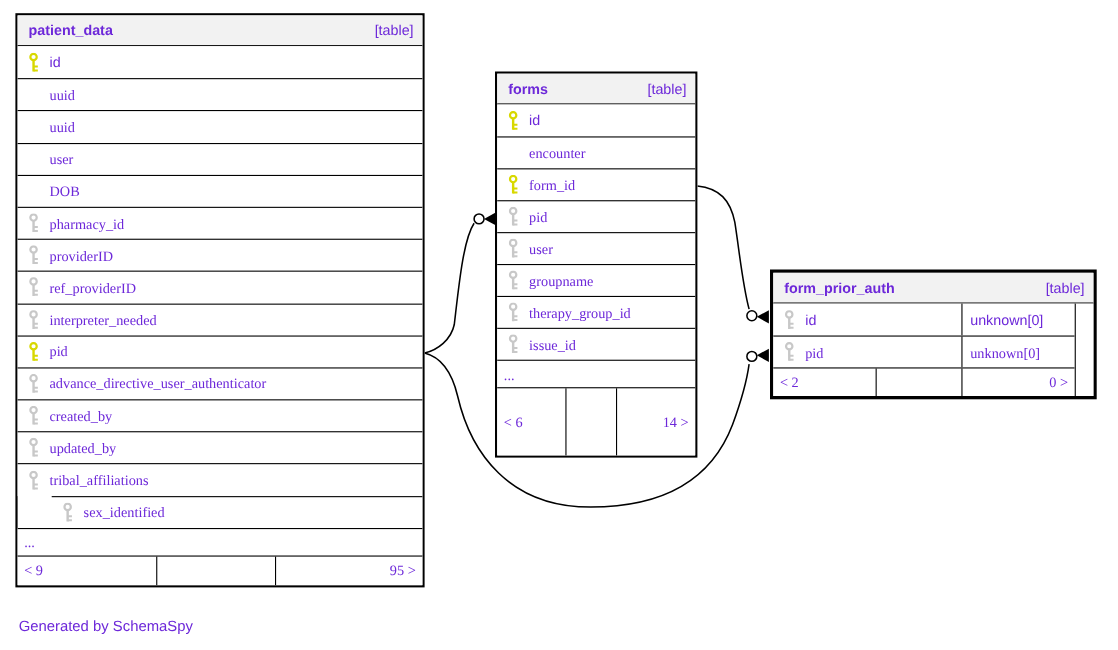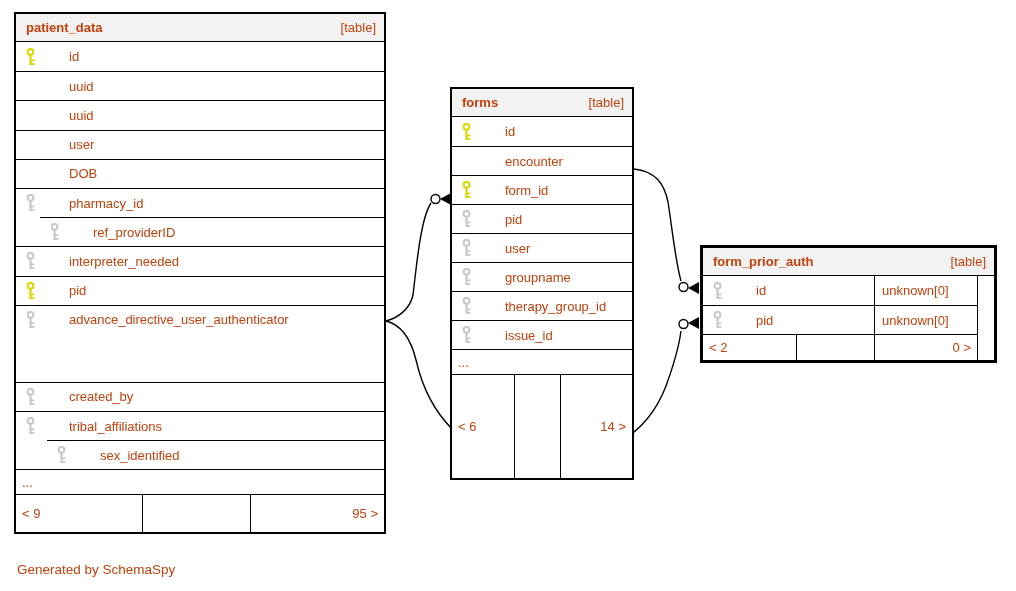--- a/index.html
+++ b/index.html
@@ -1,56 +1,56 @@
 <!DOCTYPE html>
 <html><head>
 <meta charset="utf-8">
 <style>
   html,body{margin:0;padding:0;background:#ffffff;}
   #canvas{
     position:relative;width:1016px;height:591px;background:#ffffff;overflow:hidden;
-    font-family:"Liberation Sans","DejaVu Sans",sans-serif;color:#c2410c;
+    font-family:"Liberation Sans","DejaVu Sans",sans-serif;color:#6d28d9;
   }
   #edges{position:absolute;left:0;top:0;z-index:1;}
   .tbl{
     position:absolute;z-index:2;background:#ffffff;
     border:2px solid #000;box-sizing:border-box;
     display:flex;flex-direction:column;font-size:13px;line-height:1;
   }
   .tbl.focal{border-width:3px;}
   .hdr{
     display:flex;justify-content:space-between;align-items:center;flex:none;
     background:#f2f2f2;border-bottom:1.5px solid #000;
     padding:0 8px 0 10px;box-sizing:border-box;
   }
   .hdr .nm{font-weight:bold;}
   .hdr .badge{font-weight:normal;}
   .row{
     display:flex;align-items:center;flex:none;box-sizing:border-box;
     padding-left:10px;background:#fff;
   }
-  .row + .row, .erow, .pager{border-top:1.5px solid #000;}
+  .row + .row, .erow, .pager{border-top:1.5px solid #000;font-family:Liberation Serif, serif;}
   .keybox{width:9px;height:18px;margin-right:10px;flex:none;display:flex;align-items:center;}
   .colname{white-space:nowrap;}
   .erow{display:flex;align-items:center;flex:none;box-sizing:border-box;padding-left:6px;background:#fff;}
   .pager{display:flex;flex:1;box-sizing:border-box;background:#fff;}
   .pcell{display:flex;align-items:center;box-sizing:border-box;flex:none;}
   .pcell + .pcell{border-left:1.5px solid #000;}
   .pcell.prev{padding-left:6px;justify-content:flex-start;}
   .pcell.next{flex:1;justify-content:flex-end;padding-right:6px;}
   .pcell.mid{}
   
   .bodywrap{display:flex;flex:1;}
   .mainarea{flex:1;display:flex;flex-direction:column;min-width:0;}
   .narrowcell{flex:none;border-left:1.5px solid #000;background:#fff;}
   .typecell{
     flex:none;border-left:1.5px solid #000;align-self:stretch;
     display:flex;align-items:center;padding-left:7px;box-sizing:border-box;white-space:nowrap;
   }
-  .namecell{flex:1;display:flex;align-items:center;min-width:0;gap:24px;}
+  .namecell{flex:1;display:flex;align-items:center;min-width:0;}
   .fpa-row{padding-left:0;}
   .fpa-row .namecell{padding-left:10px;}
   .credit{position:absolute;z-index:2;font-size:13.5px;}
 </style>
 </head>
 <body>
 
 <div id="canvas">
 
   <svg id="edges" width="1016" height="591" viewBox="0 0 1016 591">
@@ -122,21 +122,34 @@
             <svg width="9" height="18" viewBox="0 0 9 18">
               <circle cx="4.5" cy="3.8" r="2.9" fill="none" stroke="#c8c8c8" stroke-width="2"></circle>
               <line x1="4.5" y1="6.7" x2="4.5" y2="17" stroke="#c8c8c8" stroke-width="2.2"></line>
               <line x1="4.5" y1="12.4" x2="8.4" y2="12.4" stroke="#c8c8c8" stroke-width="1.8"></line>
               <line x1="4.5" y1="16" x2="8.4" y2="16" stroke="#c8c8c8" stroke-width="1.8"></line>
             </svg>
           </span>
           <span class="colname">pharmacy_id</span>
         </span>
       </div>
-      <div class="row" style="height: 29.2px; margin-left: 24px;">
+      <div class="row" style="height: 29.2px;">
+        <span class="namecell">
+          <span class="keybox">
+            <svg width="9" height="18" viewBox="0 0 9 18">
+              <circle cx="4.5" cy="3.8" r="2.9" fill="none" stroke="#c8c8c8" stroke-width="2"></circle>
+              <line x1="4.5" y1="6.7" x2="4.5" y2="17" stroke="#c8c8c8" stroke-width="2.2"></line>
+              <line x1="4.5" y1="12.4" x2="8.4" y2="12.4" stroke="#c8c8c8" stroke-width="1.8"></line>
+              <line x1="4.5" y1="16" x2="8.4" y2="16" stroke="#c8c8c8" stroke-width="1.8"></line>
+            </svg>
+          </span>
+          <span class="colname">providerID</span>
+        </span>
+      </div>
+      <div class="row" style="height: 29.2px;">
         <span class="namecell">
           <span class="keybox">
             <svg width="9" height="18" viewBox="0 0 9 18">
               <circle cx="4.5" cy="3.8" r="2.9" fill="none" stroke="#c8c8c8" stroke-width="2"></circle>
               <line x1="4.5" y1="6.7" x2="4.5" y2="17" stroke="#c8c8c8" stroke-width="2.2"></line>
               <line x1="4.5" y1="12.4" x2="8.4" y2="12.4" stroke="#c8c8c8" stroke-width="1.8"></line>
               <line x1="4.5" y1="16" x2="8.4" y2="16" stroke="#c8c8c8" stroke-width="1.8"></line>
             </svg>
           </span>
           <span class="colname">ref_providerID</span>
@@ -174,31 +187,44 @@
             <svg width="9" height="18" viewBox="0 0 9 18">
               <circle cx="4.5" cy="3.8" r="2.9" fill="none" stroke="#c8c8c8" stroke-width="2"></circle>
               <line x1="4.5" y1="6.7" x2="4.5" y2="17" stroke="#c8c8c8" stroke-width="2.2"></line>
               <line x1="4.5" y1="12.4" x2="8.4" y2="12.4" stroke="#c8c8c8" stroke-width="1.8"></line>
               <line x1="4.5" y1="16" x2="8.4" y2="16" stroke="#c8c8c8" stroke-width="1.8"></line>
             </svg>
           </span>
           <span class="colname">advance_directive_user_authenticator</span>
         </span>
       </div>
-      <div class="row" style="height: 29.2px; margin-top: 48px;">
+      <div class="row" style="height: 29.2px;">
         <span class="namecell">
           <span class="keybox">
             <svg width="9" height="18" viewBox="0 0 9 18">
               <circle cx="4.5" cy="3.8" r="2.9" fill="none" stroke="#c8c8c8" stroke-width="2"></circle>
               <line x1="4.5" y1="6.7" x2="4.5" y2="17" stroke="#c8c8c8" stroke-width="2.2"></line>
               <line x1="4.5" y1="12.4" x2="8.4" y2="12.4" stroke="#c8c8c8" stroke-width="1.8"></line>
               <line x1="4.5" y1="16" x2="8.4" y2="16" stroke="#c8c8c8" stroke-width="1.8"></line>
             </svg>
           </span>
           <span class="colname">created_by</span>
+        </span>
+      </div>
+      <div class="row" style="height: 29.2px;">
+        <span class="namecell">
+          <span class="keybox">
+            <svg width="9" height="18" viewBox="0 0 9 18">
+              <circle cx="4.5" cy="3.8" r="2.9" fill="none" stroke="#c8c8c8" stroke-width="2"></circle>
+              <line x1="4.5" y1="6.7" x2="4.5" y2="17" stroke="#c8c8c8" stroke-width="2.2"></line>
+              <line x1="4.5" y1="12.4" x2="8.4" y2="12.4" stroke="#c8c8c8" stroke-width="1.8"></line>
+              <line x1="4.5" y1="16" x2="8.4" y2="16" stroke="#c8c8c8" stroke-width="1.8"></line>
+            </svg>
+          </span>
+          <span class="colname">updated_by</span>
         </span>
       </div>
       <div class="row" style="height: 29.2px;">
         <span class="namecell">
           <span class="keybox">
             <svg width="9" height="18" viewBox="0 0 9 18">
               <circle cx="4.5" cy="3.8" r="2.9" fill="none" stroke="#c8c8c8" stroke-width="2"></circle>
               <line x1="4.5" y1="6.7" x2="4.5" y2="17" stroke="#c8c8c8" stroke-width="2.2"></line>
               <line x1="4.5" y1="12.4" x2="8.4" y2="12.4" stroke="#c8c8c8" stroke-width="1.8"></line>
               <line x1="4.5" y1="16" x2="8.4" y2="16" stroke="#c8c8c8" stroke-width="1.8"></line>
@@ -220,21 +246,21 @@
           <span class="colname">sex_identified</span>
         </span>
       </div>
       <div class="erow" style="height: 25px;">...</div>
       <div class="pager">
         <span class="pcell prev" style="width: 126px;">&lt; 9</span>
         <span class="pcell mid" style="width: 108px;"></span>
         <span class="pcell next">95 &gt;</span>
       </div>
     </div>
-  <div class="tbl" id="tbl-1" style="left: 450px; top: 65px; width: 184px; height: 393px; margin-top: 22px;">
+  <div class="tbl" id="tbl-1" style="left: 450px; top: 65px; width: 184px; height: 351px;">
       <div class="hdr" style="height: 28px;">
         <span class="nm">forms</span>
         <span class="badge">[table]</span>
       </div>
       <div class="row" style="height: 29px;">
         <span class="namecell">
           <span class="keybox">
             <svg width="9" height="18" viewBox="0 0 9 18">
               <circle cx="4.5" cy="3.8" r="2.9" fill="none" stroke="#d8d800" stroke-width="2"></circle>
               <line x1="4.5" y1="6.7" x2="4.5" y2="17" stroke="#d8d800" stroke-width="2.2"></line>

